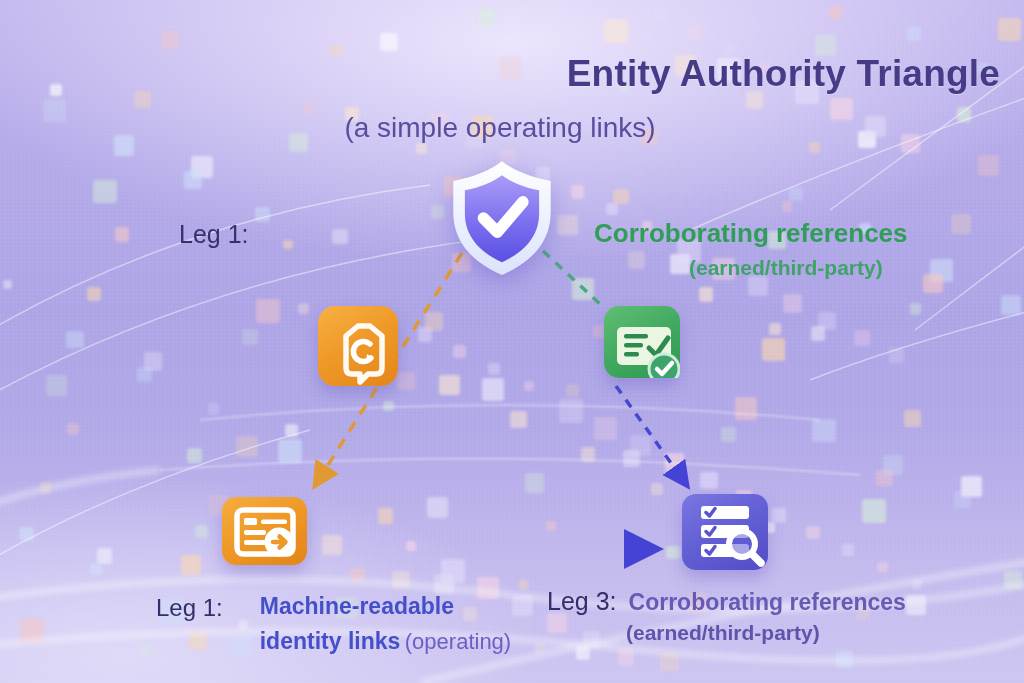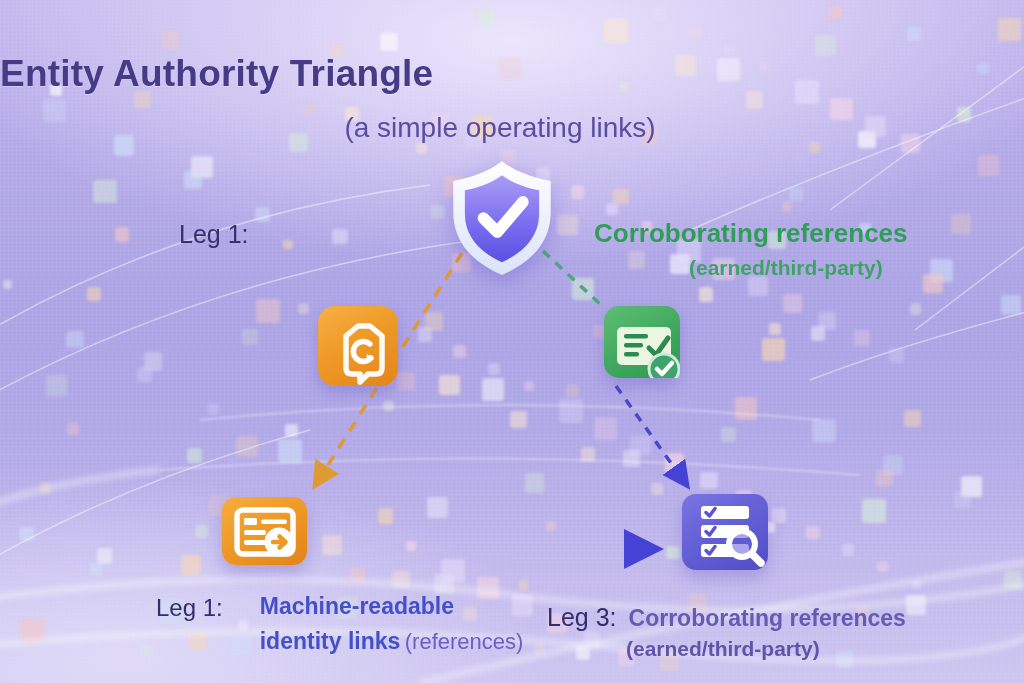--- a/index.html
+++ b/index.html
@@ -14,21 +14,21 @@
   .bg-squares{position:absolute;inset:0;z-index:1;}
   .bg-squares i{position:absolute;border-radius:3px;filter:blur(1.6px);display:block;}
   .bg-lines{position:absolute;inset:0;z-index:2;}
   .grid-texture{position:absolute;inset:0;z-index:3;opacity:.55;pointer-events:none;
     background-image:
       repeating-linear-gradient(0deg, rgba(255,255,255,.07) 0 1px, transparent 1px 4px),
       repeating-linear-gradient(90deg, rgba(255,255,255,.07) 0 1px, transparent 1px 4px);}
   .vignette{position:absolute;inset:0;z-index:4;pointer-events:none;
     background:radial-gradient(135% 120% at 50% 45%, transparent 58%, rgba(125,100,212,.30) 100%);}
 
-  .title{position:absolute;top:53px;left:0;width:1000px;text-align:left;z-index:6;
+  .title{position:absolute;top:53px;left:0;width:1000px;text-align:right;z-index:6;
     font-size:37px;font-weight:bold;color:#453b86;letter-spacing:.2px;
     text-shadow:0 1px 0 rgba(255,255,255,.25);}
   .subtitle{position:absolute;top:112px;left:0;width:1000px;text-align:center;z-index:6;
     font-size:28px;color:#584da0;}
 
   .arrows{position:absolute;inset:0;z-index:5;}
 
   .icon-box{position:absolute;z-index:7;box-shadow:0 8px 16px rgba(96,78,190,.30);}
   .icon-box svg{display:block;width:100%;height:100%;}
   .shield{position:absolute;left:443px;top:159px;width:118px;height:116px;z-index:7;
@@ -60,21 +60,21 @@
   .green-qual{display:block;margin-top:7px;margin-left:95px;font-size:21px;font-weight:bold;color:#3fa368;white-space:nowrap;}
 
   .leg-bl{left:156px;top:590px;}
   .leg-bl .leg-label{font-size:24px;color:#332d6b;padding-top:4px;}
   .leg-bl .leg-body{margin-left:13px;line-height:33px;}
   .blue-strong{font-size:23px;font-weight:bold;color:#4450c8;margin-left:24px;}
   .blue-qual{font-size:22px;color:#6a5fc5;}
 
   .leg-br{left:547px;top:587px;display:block;}
   .purple-row{display:flex;align-items:baseline;}
-  .leg-br .leg-label{font-size:25px;color:#332d6b;margin-top:16px;}
+  .leg-br .leg-label{font-size:25px;color:#332d6b;}
   .purple-strong{margin-left:12px;font-size:23px;font-weight:bold;color:#655bb5;white-space:nowrap;}
   .purple-qual{display:block;margin-top:5px;margin-left:79px;font-size:21px;font-weight:bold;color:#5e55ab;white-space:nowrap;}
 </style>
 </head>
 <body>
 
 <div class="canvas">
 
   <div class="bg-squares" id="bg-squares">
       <i style="left: 434.496px; top: 573.994px; width: 19.7235px; height: 19.7235px; background: rgba(255, 255, 255, 0.28);"></i>
@@ -381,21 +381,21 @@
     <span class="green-strong">Corroborating references</span>
     <span class="green-qual">(earned/third-party)</span>
   </div>
 
   <div class="leg leg-bl">
     <span class="leg-label">Leg 1:</span>
     <div class="leg-body">
       <div><span class="blue-strong">Machine-readable</span></div>
       <div>
         <span class="blue-strong">identity links</span>
-        <span class="blue-qual">(references)</span>
+        <span class="blue-qual">(operating)</span>
       </div>
     </div>
   </div>
 
   <div class="leg leg-br">
     <div class="purple-row">
       <span class="leg-label">Leg 3:</span>
       <span class="purple-strong">Corroborating references</span>
     </div>
     <span class="purple-qual">(earned/third-party)</span>

